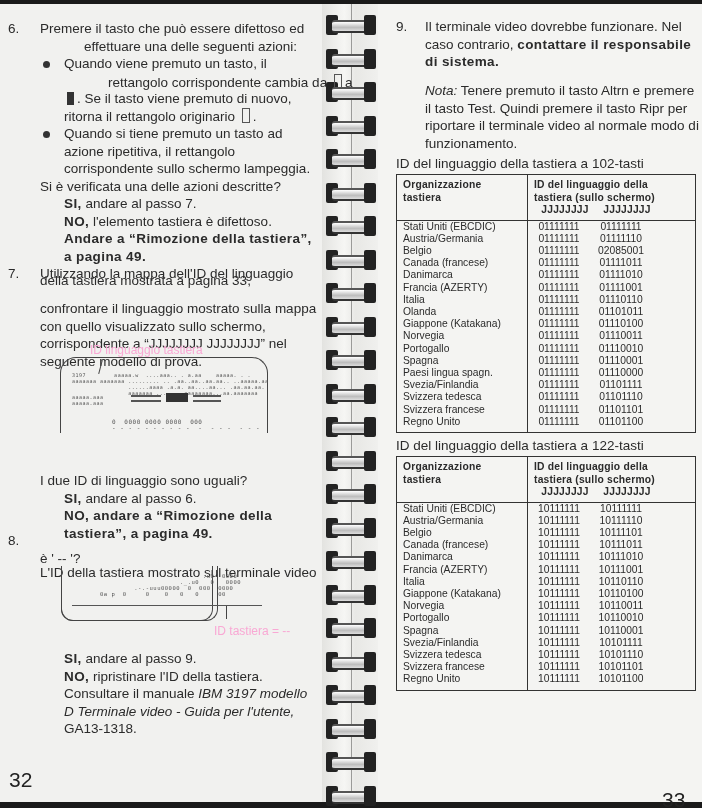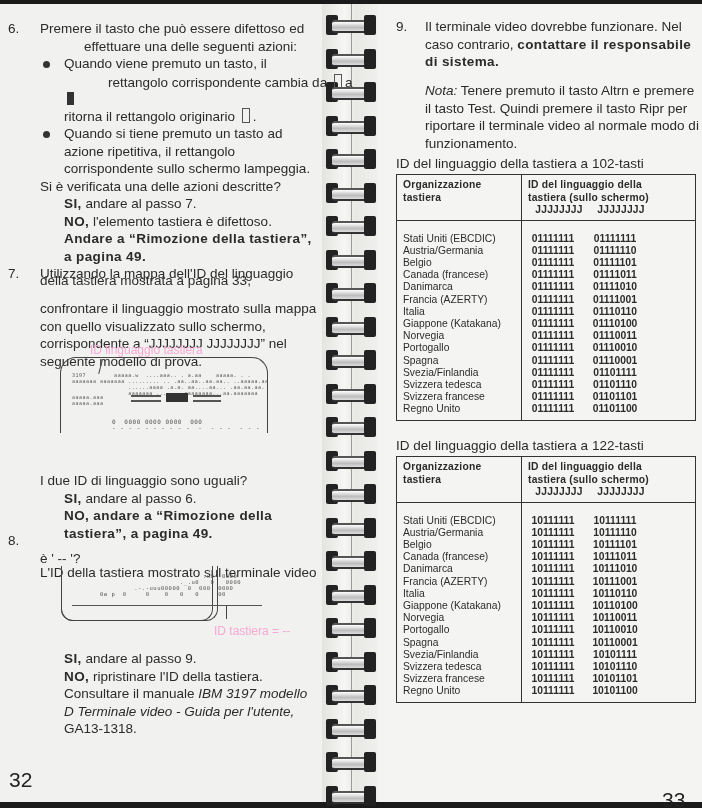--- a/index.html
+++ b/index.html
@@ -20,26 +20,26 @@
   .i { font-style:italic; }
   .bullet { position:absolute; width:7px; height:7px; border-radius:50%; background:#333; }
   .sq-empty { display:inline-block; width:6px; height:13px; border:1px solid #555; vertical-align:-2px; margin:0 3px; }
   .sq-full { display:inline-block; width:7px; height:13px; background:#333; vertical-align:-2px; margin:0 3px; }
   .pgnum { position:absolute; font-size:21px; color:#222; }
   .diag-label { position:absolute; font-size:12px; color:#f9a8d4;margin-left:24px; }
   .dots { position:absolute; font-family:"DejaVu Sans Mono", monospace; font-size:5px; color:#555; letter-spacing:0.5px; line-height:6px; white-space:pre; }
 
   .tbl-title { position:absolute; font-size:13.5px; color:#2b2b2b; }
   table.kid { position:absolute; border-collapse:collapse; border:1.5px solid #333; font-size:10.3px; color:#2b2b2b; background:#f4f4f2; }
-  table.kid th { font-weight:bold; text-align:left; vertical-align:top; padding:4px 0 3px 6px; border-bottom:1px solid #333; line-height:12.5px; letter-spacing:0.2px; }
+  table.kid th { font-weight:bold; text-align:left; vertical-align:top; padding:4px 6px 3px 6px; border-bottom:1px solid #333; line-height:12.5px; letter-spacing:0.2px; }
   table.kid th.c2 { border-left:1.5px solid #333; }
   table.kid td { padding:0 6px; line-height:12.2px; white-space:nowrap; }
-  table.kid td.v { border-left:1.5px solid #333; padding-left:0;font-weight:bold; }
+  table.kid td.v { border-left:1.5px solid #333; padding-left:0; }
   table.kid td.v span { display:inline-block; width:62px; text-align:center; }
-  table.kid tr.first td { padding-top:12px; }
+  table.kid tr.first td { padding-top:0; }
   table.kid tr.last td { padding-bottom:4px; }
   .jrow span { display:inline-block; width:62px; text-align:center; }
 </style>
 </head>
 <body>
 
 <div class="page left"></div>
 <div class="page right"></div>
 <div class="gutter"></div>
 <div class="spine-line"></div>
@@ -167,21 +167,21 @@
   </div>
 
 <div>
   <span class="num" style="left:8px;top:20px;">6.</span>
   <div class="txt" style="left:40px;top:20px;">Premere il tasto che può essere difettoso ed</div>
   <div class="txt" style="left:40px;top:37.5px;margin-left:44px;">effettuare una delle seguenti azioni:</div>
 
   <span class="bullet" style="left:43px;top:61px;"></span>
   <div class="txt" style="left:64px;top:55px;">Quando viene premuto un tasto, il</div>
   <div class="txt" style="left:64px;top:74px;margin-left:44px;"><span>rettangolo corrispondente cambia da</span> <span class="sq-empty"></span><span>a</span></div>
-  <div class="txt" style="left:64px;top:90px;"><span class="sq-full"></span></div>
+  <div class="txt" style="left:64px;top:90px;"><span class="sq-full"></span><span>. Se il tasto viene premuto di nuovo,</span></div>
   <div class="txt" style="left:64px;top:107.5px;"><span>ritorna il rettangolo originario</span> <span class="sq-empty"></span><span>.</span></div>
 
   <span class="bullet" style="left:43px;top:131px;"></span>
   <div class="txt" style="left:64px;top:125px;">Quando si tiene premuto un tasto ad</div>
   <div class="txt" style="left:64px;top:142.5px;">azione ripetitiva, il rettangolo</div>
   <div class="txt" style="left:64px;top:160px;">corrispondente sullo schermo lampeggia.</div>
 
   <div class="txt" style="left:40px;top:177.5px;">Si è verificata una delle azioni descritte?</div>
   <div class="txt" style="left:64px;top:195px;"><span class="bl">SI,</span><span> andare al passo 7.</span></div>
   <div class="txt" style="left:64px;top:212.5px;"><span class="bl">NO,</span><span> l'elemento tastiera è difettoso.</span></div>
@@ -281,53 +281,61 @@
       <tr class="first">
         <td>Stati Uniti (EBCDIC)</td>
         <td class="v"><span>01111111</span><span>01111111</span></td>
       </tr>
       <tr>
         <td>Austria/Germania</td>
         <td class="v"><span>01111111</span><span>01111110</span></td>
       </tr>
       <tr>
         <td>Belgio</td>
-        <td class="v"><span>01111111</span><span>01111101</span></td>
+        <td class="v"><span>01111111</span><span>02085001</span></td>
       </tr>
       <tr>
         <td>Canada (francese)</td>
         <td class="v"><span>01111111</span><span>01111011</span></td>
       </tr>
       <tr>
         <td>Danimarca</td>
         <td class="v"><span>01111111</span><span>01111010</span></td>
       </tr>
       <tr>
         <td>Francia (AZERTY)</td>
         <td class="v"><span>01111111</span><span>01111001</span></td>
       </tr>
       <tr>
         <td>Italia</td>
         <td class="v"><span>01111111</span><span>01110110</span></td>
       </tr>
       <tr>
+        <td>Olanda</td>
+        <td class="v"><span>01111111</span><span>01101011</span></td>
+      </tr>
+      <tr>
         <td>Giappone (Katakana)</td>
         <td class="v"><span>01111111</span><span>01110100</span></td>
       </tr>
       <tr>
         <td>Norvegia</td>
         <td class="v"><span>01111111</span><span>01110011</span></td>
       </tr>
       <tr>
         <td>Portogallo</td>
         <td class="v"><span>01111111</span><span>01110010</span></td>
       </tr>
       <tr>
         <td>Spagna</td>
         <td class="v"><span>01111111</span><span>01110001</span></td>
+      </tr>
+      <tr>
+        <td>Paesi lingua spagn.</td>
+        <td class="v"><span>01111111</span><span>01110000</span></td>
       </tr>
       <tr>
         <td>Svezia/Finlandia</td>
         <td class="v"><span>01111111</span><span>01101111</span></td>
       </tr>
       <tr>
         <td>Svizzera tedesca</td>
         <td class="v"><span>01111111</span><span>01101110</span></td>
       </tr>
       <tr>

